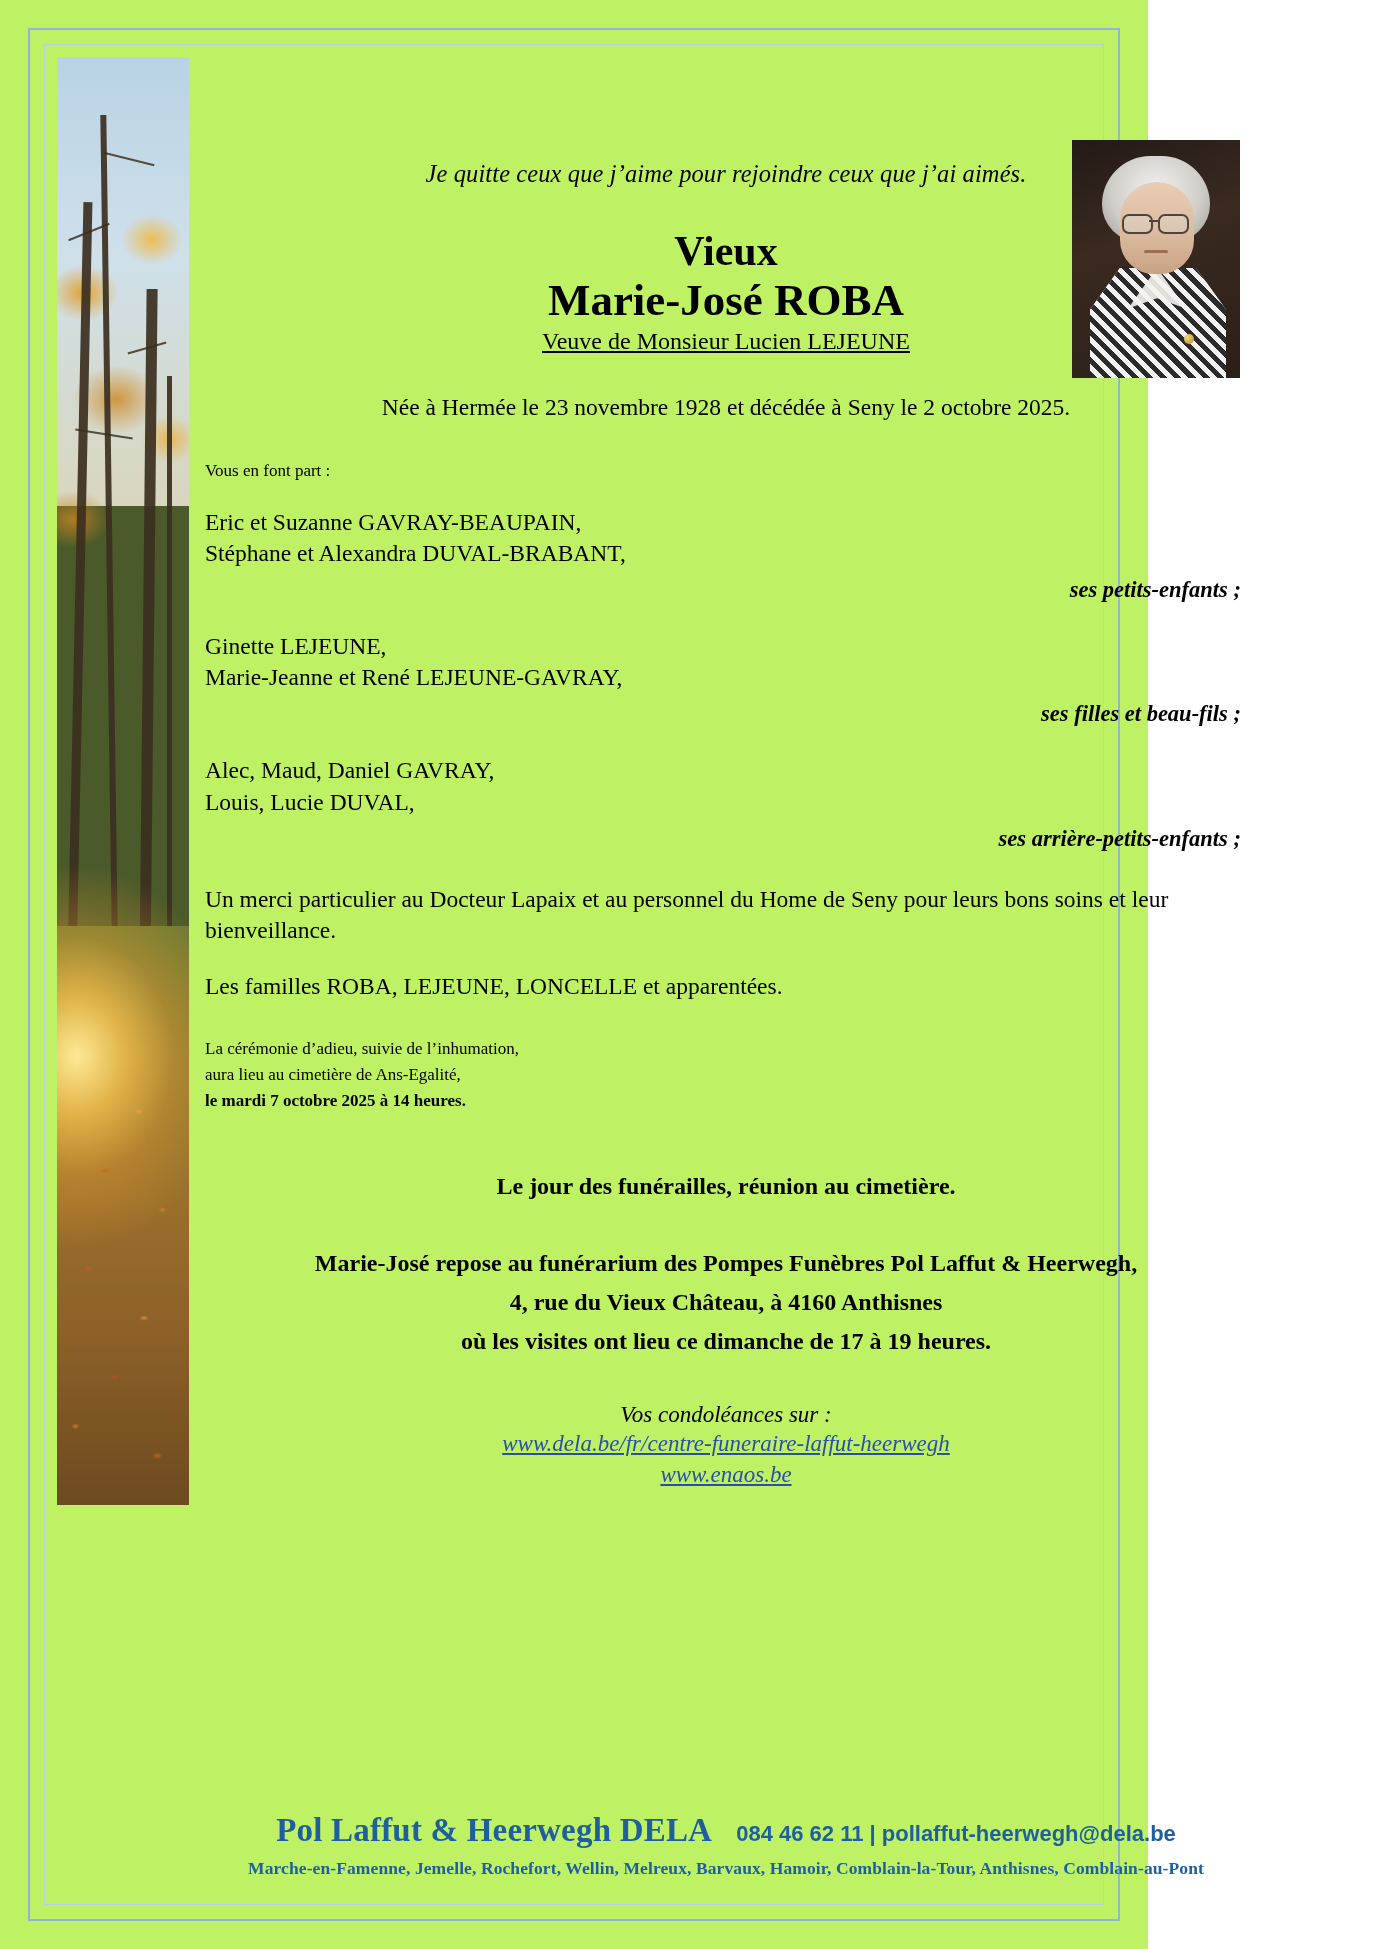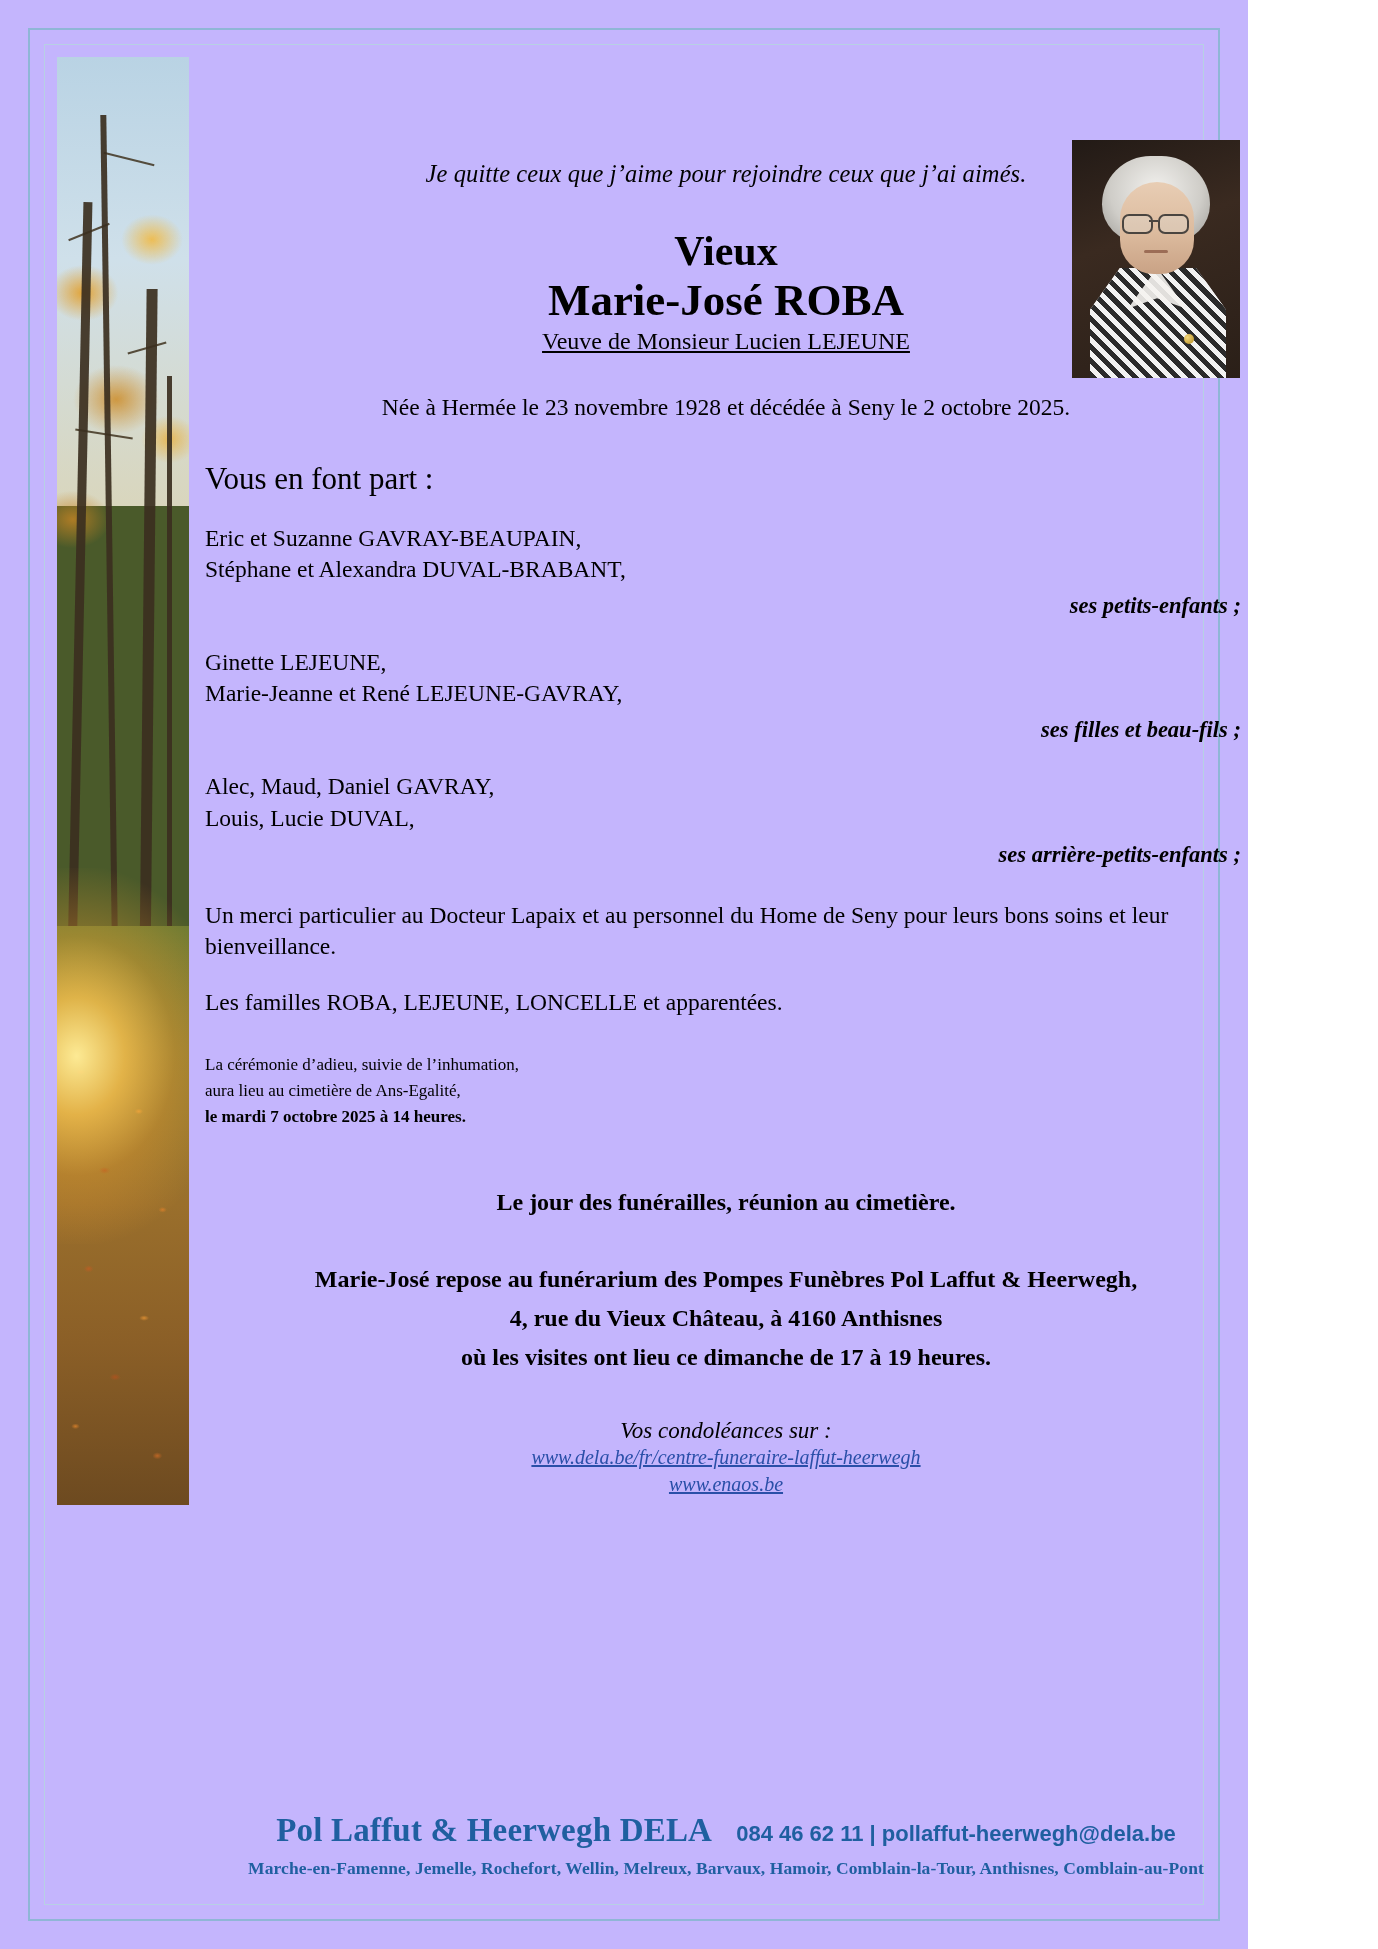--- a/index.html
+++ b/index.html
@@ -10,23 +10,23 @@
   body {
     width: 1378px;
     height: 1949px;
     font-family: "Liberation Serif", serif;
     color: #000000;
     overflow: hidden;
   }
 
   .page {
     position: relative;
-    width: 1248px;
+    width: 1148px;
     height: 1949px;
-    background: #c4b5fd;
+    background: #bef264;
     box-sizing: border-box;
   }
 
   
   .border-outer {
     position: absolute;
     left: 28px;
     top: 28px;
     right: 28px;
     bottom: 28px;
@@ -215,21 +215,21 @@
     text-decoration: underline;
   }
 
   .birth-line {
     text-align: center;
     font-size: 23.5px;
     margin-top: 36px;
   }
 
   .announce {
-    font-size: 31px;
+    font-size: 17px;
     margin-top: 40px;
   }
 
   .family-group {
     margin-top: 26px;
     font-size: 23.5px;
     line-height: 1.33;
   }
   .family-names {
     text-align: left;
@@ -282,21 +282,21 @@
     text-align: center;
     margin-top: 42px;
     font-size: 23px;
     font-style: italic;
   }
   .condolences .link {
     display: block;
     color: #2a4fa8;
     text-decoration: underline;
     font-style: italic;
-    font-size: 20px;
+    font-size: 23px;
     line-height: 1.35;
   }
 
   
   .footer {
     position: absolute;
     left: 205px;
     top: 1772px;
     width: 1042px;
     text-align: center;

